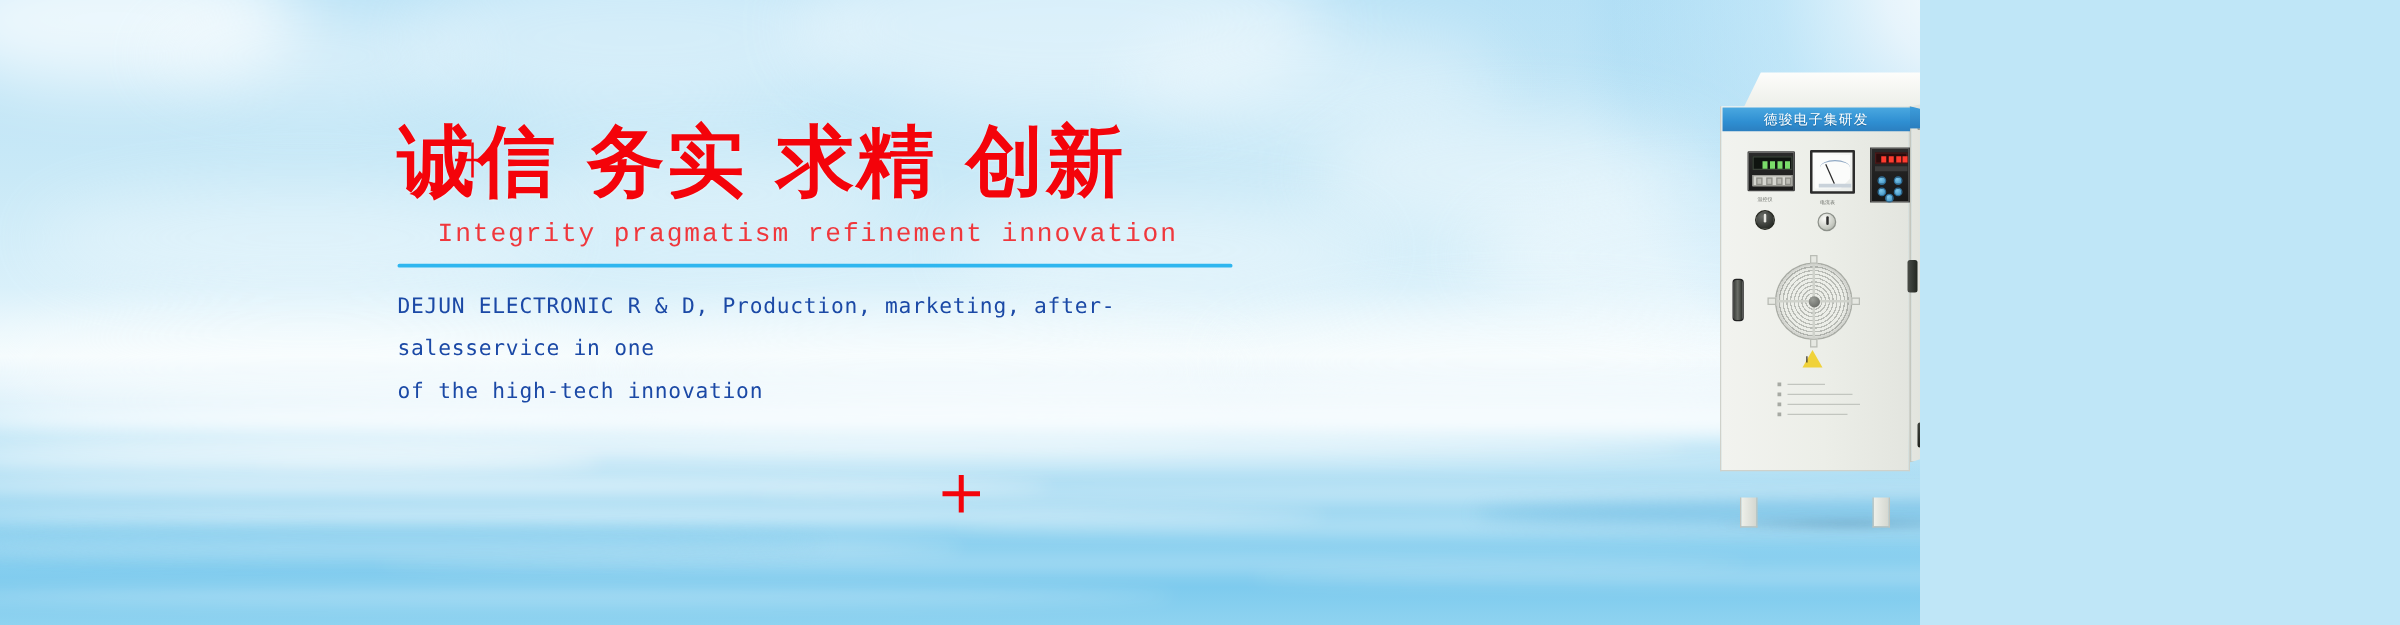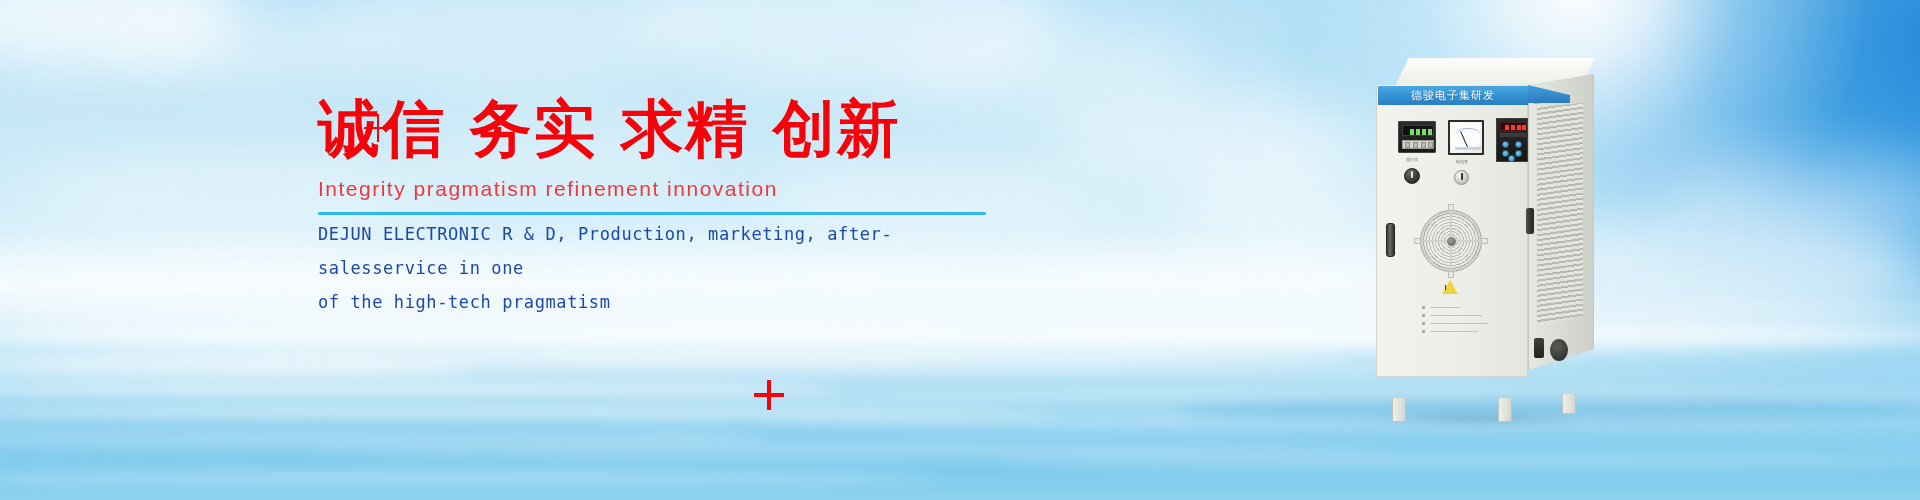--- a/index.html
+++ b/index.html
@@ -1,20 +1,20 @@
 <!DOCTYPE html>
 <html><head>
 <meta charset="utf-8">
 <style>
   * { margin:0; padding:0; box-sizing:border-box; }
   html,body { width:1920px; height:500px; overflow:hidden; }
   body { font-family:"Liberation Sans", sans-serif; background:#bfe6f7; }
 
   #banner {
-    position:relative; width:1920px; height:500px; overflow:hidden;
+    position:relative; width:1536px; height:500px; overflow:hidden;
     background:
       
       radial-gradient(circle at 1580px -10px, rgba(255,255,255,0.98) 0px, rgba(255,255,255,0.80) 70px, rgba(235,249,255,0.45) 160px, rgba(160,215,245,0.10) 290px, rgba(0,0,0,0) 400px),
       
       radial-gradient(ellipse 900px 520px at 1960px 40px, #1e86d8 0%, #3c9fe2 28%, rgba(120,198,238,0.55) 55%, rgba(160,215,240,0) 78%),
       
       linear-gradient(to bottom,
         #b9e2f6 0%, #c9e9f7 28%, #d9f0fa 46%,
         #eaf7fc 52%, #f4fbfd 57%,
         #dff2fb 63%, #bfe6f7 70%,
@@ -30,34 +30,34 @@
   .textblock { position:absolute; left:318px; top:96px; width:700px; }
 
   .headline {
     font-family:"DejaVu Sans", sans-serif;
     font-size:62px; font-weight:700; color:#f4030a;
     letter-spacing:2px; line-height:1.05; white-space:nowrap;
     text-shadow:0 1px 2px rgba(255,255,255,0.45);
   }
   .sub-en {
     margin-top:16px;
-    font-family:Liberation Sans, sans-serif;
-    font-size:21px; color:#f0373c; letter-spacing:1.5px; white-space:nowrap;
+    font-family:Liberation Mono, monospace;
+    font-size:21px; color:#f0373c; letter-spacing:1.5px; white-space:nowrap;margin-left:32px;
   }
   .rule {
     margin-top:11px; width:668px; height:3px;
     background:#2fb6ef; border-radius:2px;
   }
   .desc-cn {
     margin-top:22px;
     font-family:"DejaVu Sans", sans-serif;
     font-size:31px; color:#1e4fa8; letter-spacing:1px; white-space:nowrap;
   }
   .desc-en {
-    margin-top:2px;
+    margin-top:14px;
     font-family:"DejaVu Sans Mono", monospace;
     font-size:17px; color:#1b49a6; letter-spacing:0.6px; line-height:2.0;
   }
 
   
   .plus { position:absolute; }
   .plus i { position:absolute; background:#f4030a; display:block; }
 
   
   #machine { position:absolute; left:1376px; top:58px; width:230px; height:342px; }
@@ -305,21 +305,21 @@
   <div class="wave" style="left:-40px; top:360px; width:520px;  height:18px; background:rgba(255,255,255,0.55);"></div>
   <div class="wave" style="left:1180px; top:398px; width:760px; height:26px; background:rgba(90,175,222,0.35);"></div>
   <div class="wave" style="left:-40px; top:424px; width:700px; height:22px; background:rgba(120,200,235,0.30);"></div>
 
   <div class="textblock">
     <div class="headline">诚信 务实 求精 创新</div>
     <div class="sub-en">Integrity  pragmatism  refinement  innovation</div>
     <div class="rule"></div>
     <div class="desc-en">
       <div>DEJUN ELECTRONIC R &amp; D, Production, marketing, after-salesservice in one</div>
-      <div>of the high-tech pragmatism</div>
+      <div>of the high-tech innovation</div>
     </div>
   </div>
 
   <div class="plus" style="left:364px; top:114px; width:28px; height:28px;">
     <i style="left:13px; top:0;    width:2px; height:28px;"></i>
     <i style="left:0;    top:13px; width:28px; height:2px;"></i>
   </div>
   <div class="plus" style="left:754px; top:380px; width:30px; height:30px;">
     <i style="left:13px; top:0;    width:4px; height:30px;"></i>
     <i style="left:0;    top:13px; width:30px; height:4px;"></i>

